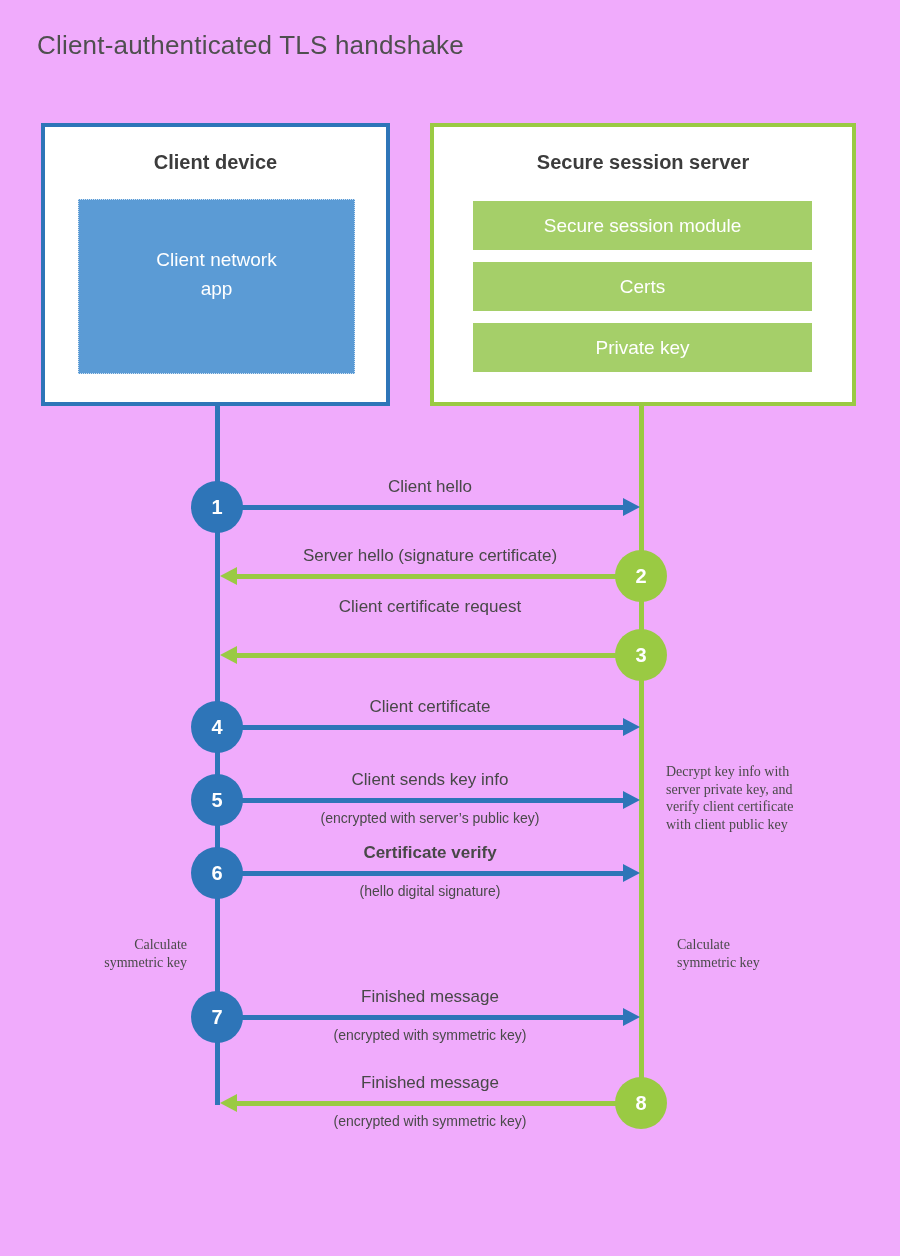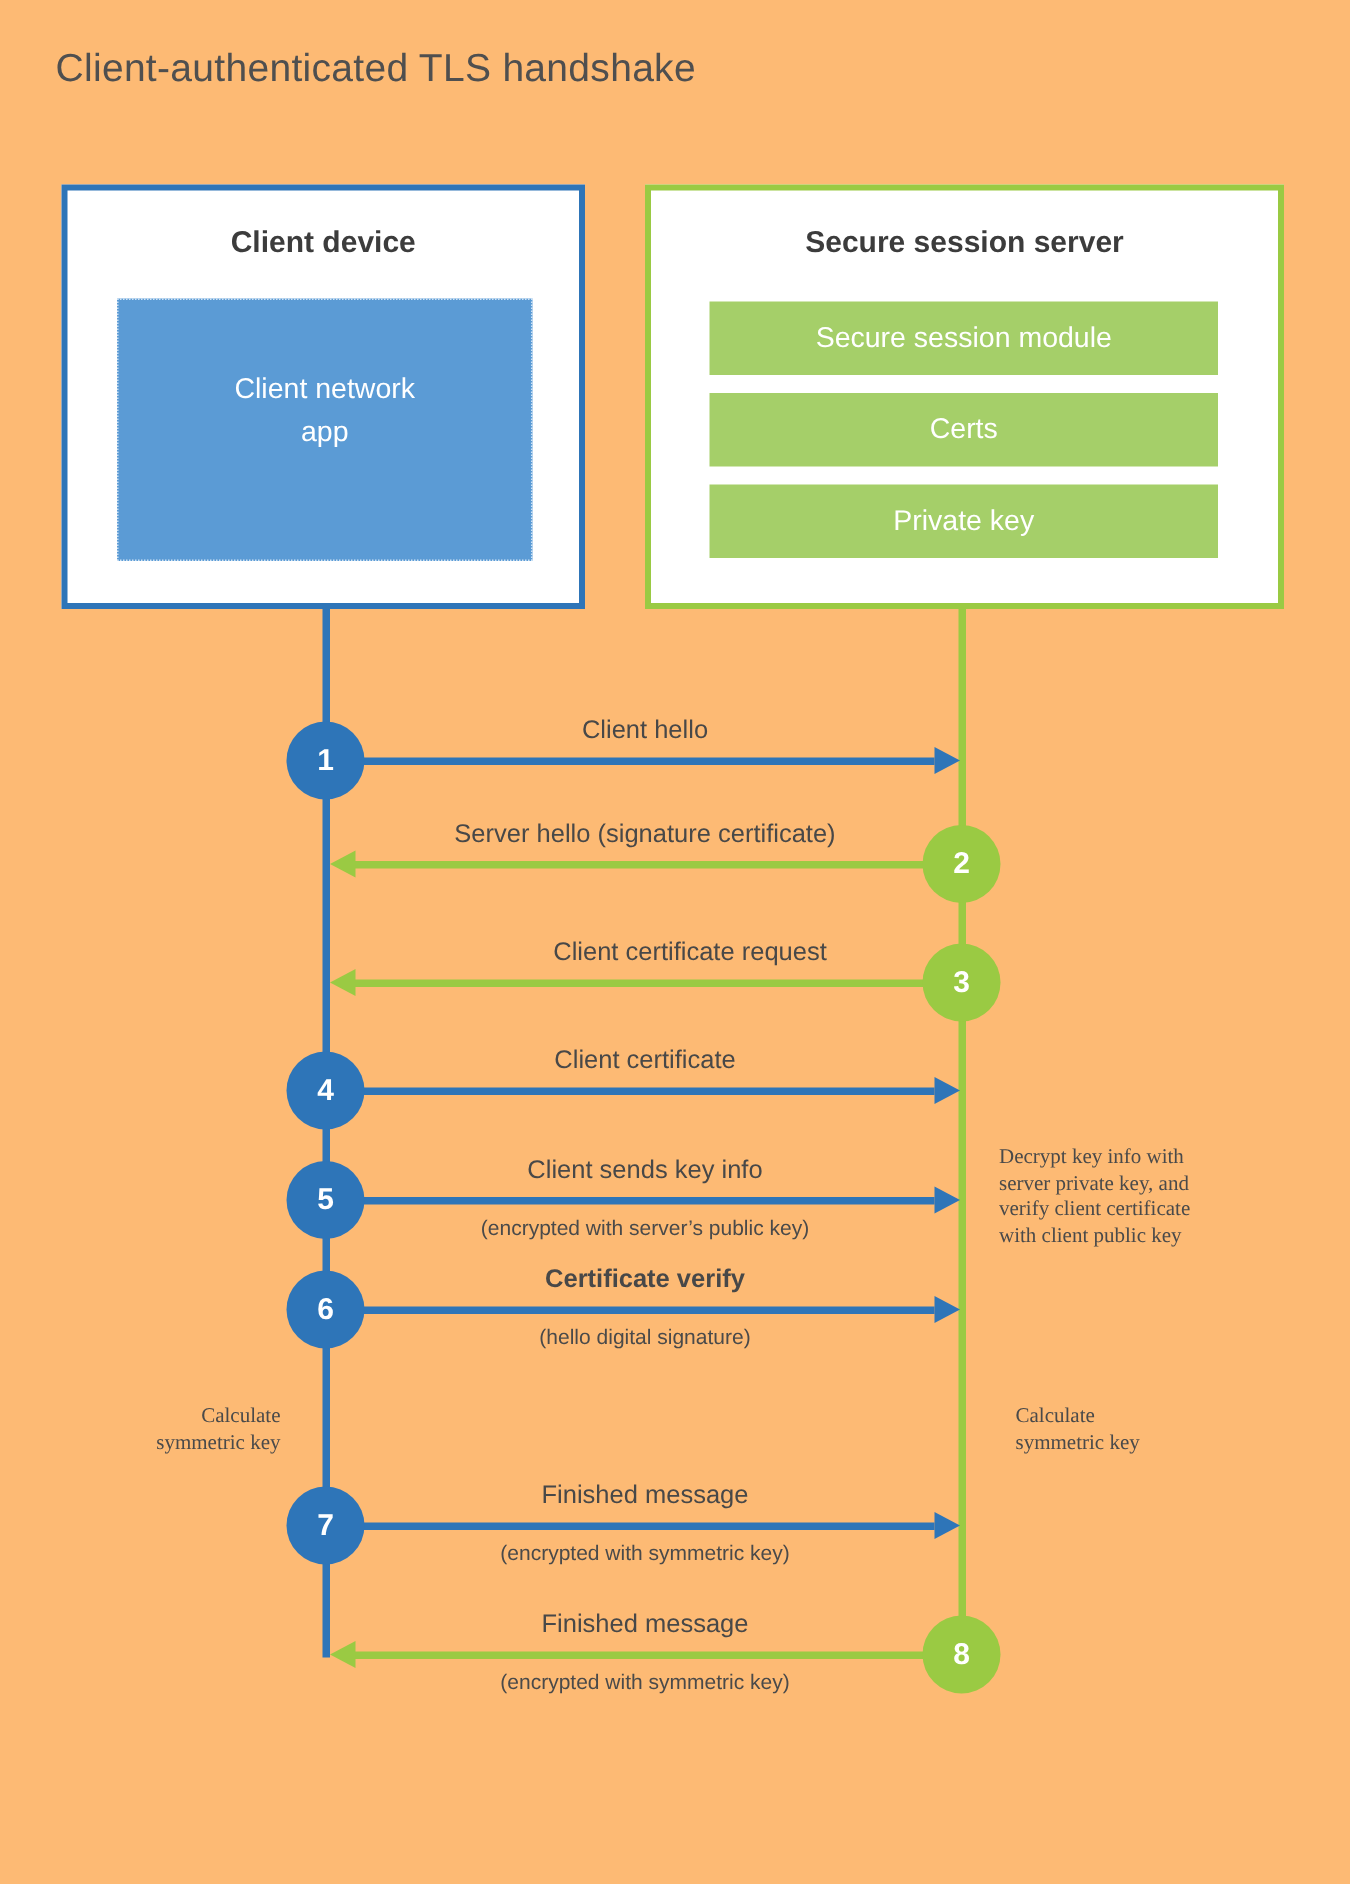--- a/index.html
+++ b/index.html
@@ -1,17 +1,17 @@
 <!DOCTYPE html>
 <html><head>
 <meta charset="utf-8">
 <style>
   html, body { margin: 0; padding: 0; background: #ffffff; }
   body { font-family: "Liberation Sans", "DejaVu Sans", sans-serif; }
-  #diagram { position: relative; width: 900px; height: 1256px; background: #fdba74; overflow: hidden; }
+  #diagram { position: relative; width: 900px; height: 1256px; background: #f0abfc; overflow: hidden; }
 
   .page-title {
     position: absolute; left: 37px; top: 30px;
     font-size: 26px; font-weight: 400; color: #4f4f4f; letter-spacing: 0.2px;
   }
 
   .actor-box { position: absolute; top: 123px; height: 283px; background: #fff; box-sizing: border-box; }
   .actor-box.client { left: 41px; width: 349px; border: 4px solid #2e75b8; }
   .actor-box.server { left: 430px; width: 426px; border: 4px solid #9aca43; }
   .actor-title {
@@ -89,21 +89,21 @@
       <div class="arrow-line" style="top: 505px; background: rgb(46, 117, 184); left: 219px; width: 404px;"></div>
       <div class="arrow-head" style="top: 498px; left: 623px; border-left: 17px solid rgb(46, 117, 184);"></div>
       <div class="msg-label" style="top: 477px;">Client hello</div>
       <div class="step-circle" style="left: 615px; top: 550px; background: rgb(154, 202, 67);">2</div>
       <div class="arrow-line" style="top: 574px; background: rgb(154, 202, 67); left: 236px; width: 405px;"></div>
       <div class="arrow-head" style="top: 567px; left: 220px; border-right: 17px solid rgb(154, 202, 67);"></div>
       <div class="msg-label" style="top: 546px;">Server hello (signature certificate)</div>
       <div class="step-circle" style="left: 615px; top: 629px; background: rgb(154, 202, 67);">3</div>
       <div class="arrow-line" style="top: 653px; background: rgb(154, 202, 67); left: 236px; width: 405px;"></div>
       <div class="arrow-head" style="top: 646px; left: 220px; border-right: 17px solid rgb(154, 202, 67);"></div>
-      <div class="msg-label" style="top: 625px; padding-left: 30px;">Client certificate request</div>
+      <div class="msg-label" style="top: 597px;">Client certificate request</div>
       <div class="step-circle" style="left: 191px; top: 701px; background: rgb(46, 117, 184);">4</div>
       <div class="arrow-line" style="top: 725px; background: rgb(46, 117, 184); left: 219px; width: 404px;"></div>
       <div class="arrow-head" style="top: 718px; left: 623px; border-left: 17px solid rgb(46, 117, 184);"></div>
       <div class="msg-label" style="top: 697px;">Client certificate</div>
       <div class="step-circle" style="left: 191px; top: 774px; background: rgb(46, 117, 184);">5</div>
       <div class="arrow-line" style="top: 798px; background: rgb(46, 117, 184); left: 219px; width: 404px;"></div>
       <div class="arrow-head" style="top: 791px; left: 623px; border-left: 17px solid rgb(46, 117, 184);"></div>
       <div class="msg-label" style="top: 770px;">Client sends key info</div>
       <div class="msg-sublabel" style="top: 810px; text-align: center;">(encrypted with server’s public key)</div>
       <div class="step-circle" style="left: 191px; top: 847px; background: rgb(46, 117, 184);">6</div>

